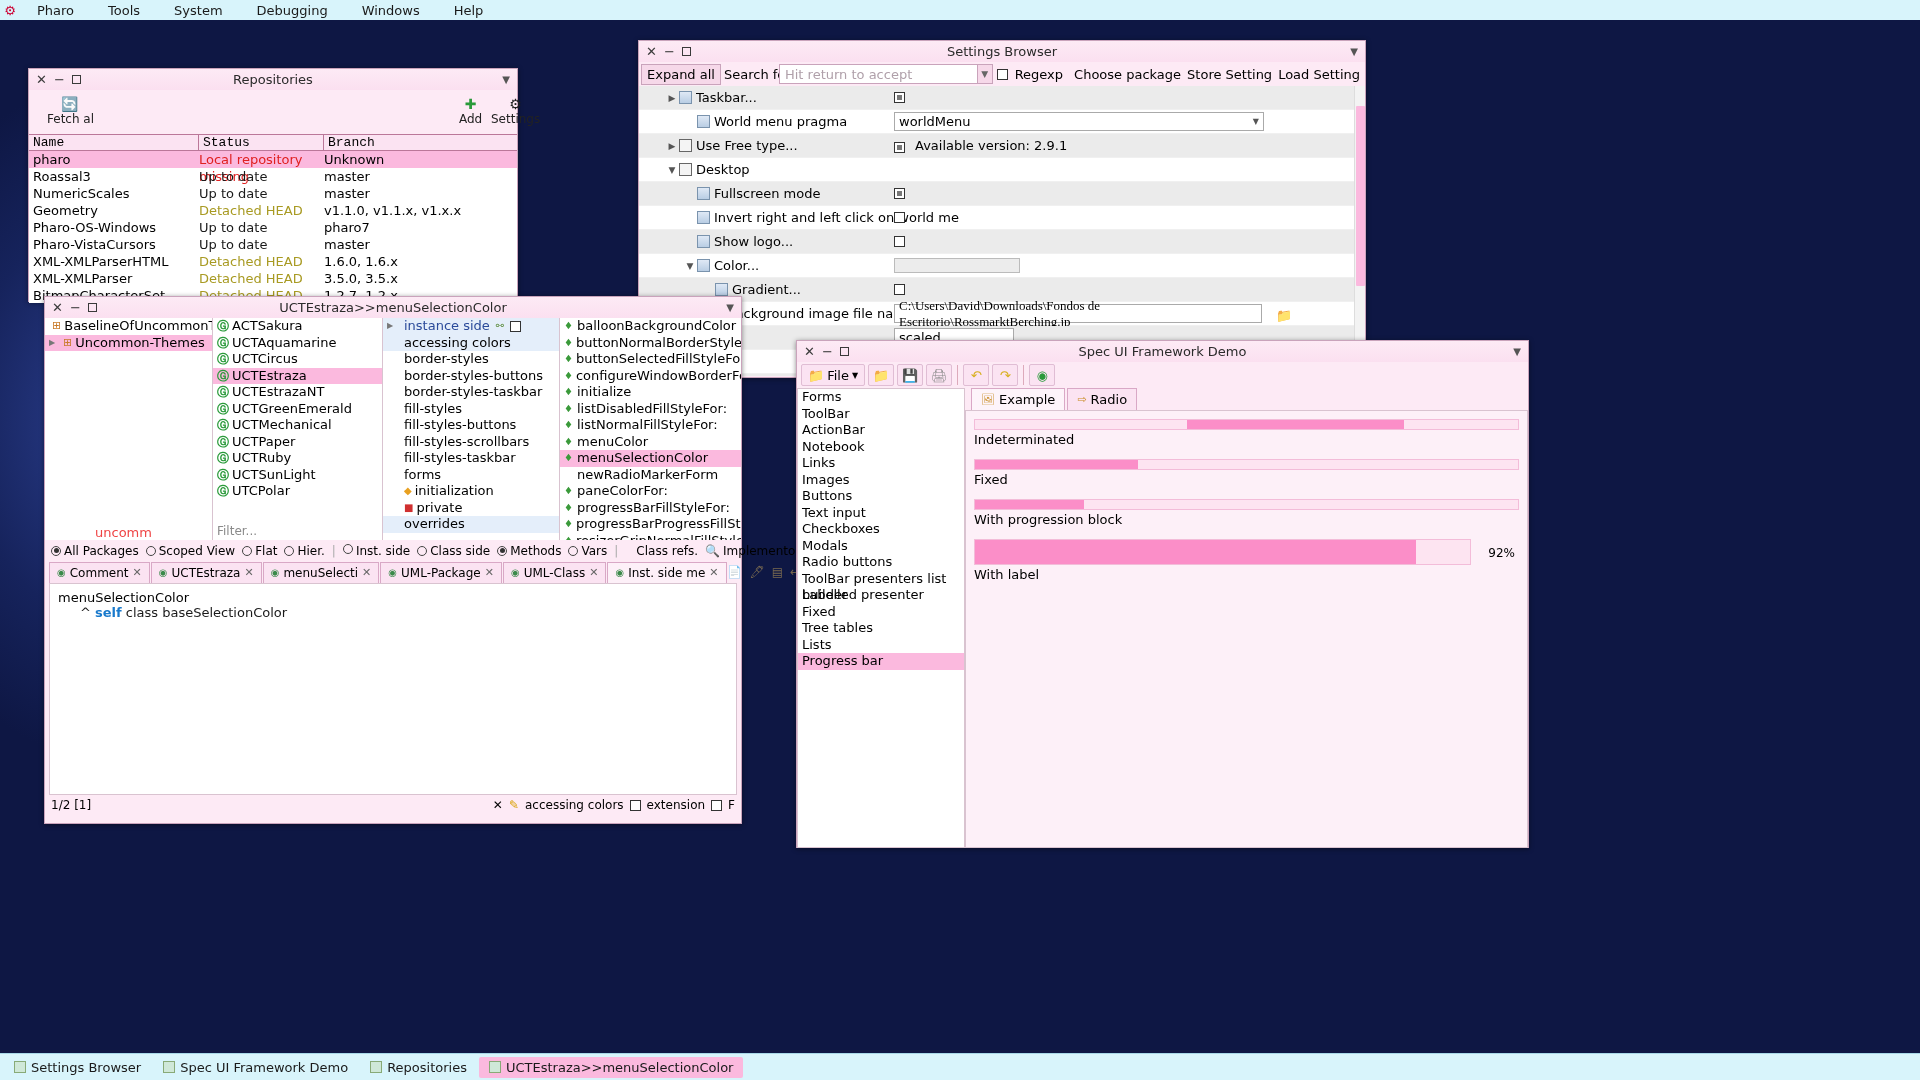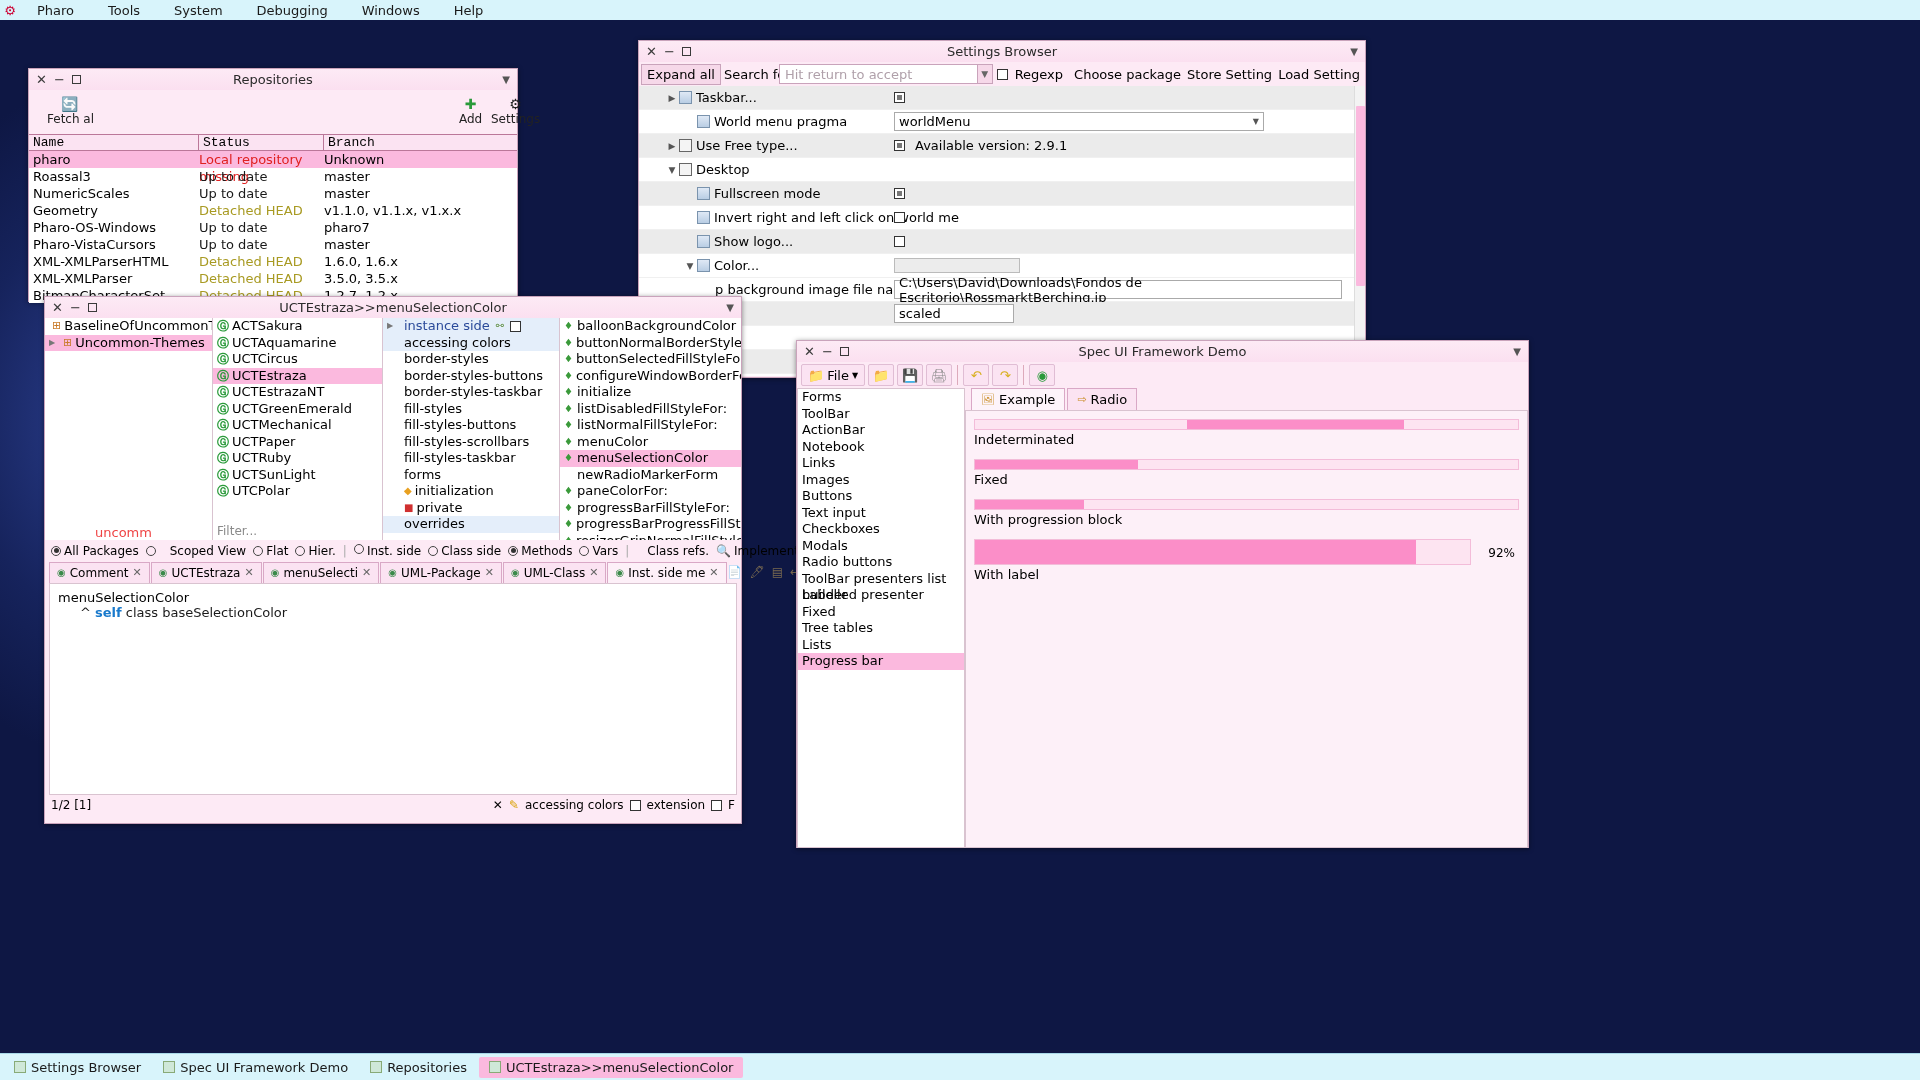--- a/index.html
+++ b/index.html
@@ -130,21 +130,21 @@
     border-bottom: 1px solid #f0f0f0; position: relative;
   }
   .set-row.alt { background: #ebebeb; }
   .arrowtri { width: 14px; text-align: center; font-size: 9px; color: #555; }
   .seticon {
     width: 13px; height: 13px; margin-right: 4px; display: inline-block;
     background: linear-gradient(#dfe9f5,#b9cde4); border: 1px solid #7a93ad;
   }
   .seticon.list { background: #f4f4f4; border: 1px solid #666; }
   .set-label { flex: 0 0 auto; white-space: nowrap; overflow: hidden; }
-  .set-ctrl { position: absolute; left: 255px; display: flex; align-items: center; gap: 10px; }
+  .set-ctrl { position: absolute; left: 255px; display: flex; align-items: flex-end; gap: 10px; }
   .set-field {
     background: #fff; border: 1px solid #aaa; height: 19px; display: flex;
     align-items: center; padding: 0 4px; font-size: 13px;
   }
   .vscroll {
     position: absolute; right: 0; top: 0; width: 11px; bottom: 0;
     background: #f3f3f3; border-left: 1px solid #ddd;
   }
   .vthumb { position: absolute; left: 1px; width: 9px; background: #fbb9de; border-radius: 1px; }
 
@@ -424,26 +424,35 @@
         </div>
         <div class="set-row">
           <div style="width: 44px;"></div>
           <div class="arrowtri">▼</div>
           <span class="seticon"></span>
           <div class="set-label">Color...</div>
           <div class="set-ctrl">
             <div style="width: 126px; height: 15px; background: rgb(236, 236, 236); border: 1px solid rgb(187, 187, 187);"></div>
           </div>
         </div>
+        <div class="set-row alt">
+          <div style="width: 62px;"></div>
+          <div class="arrowtri"></div>
+          <span class="seticon"></span>
+          <div class="set-label">Gradient...</div>
+          <div class="set-ctrl">
+            <span class="cbx"></span>
+          </div>
+        </div>
         <div class="set-row">
           <div style="width: 62px;"></div>
           <div class="arrowtri"></div>
           <div class="set-label">p background image file name</div>
           <div class="set-ctrl">
-            <div class="set-field" style="width: 448px;">C:\Users\David\Downloads\Fondos de Escritorio\RossmarktBerching.jp</div>
+            <div class="set-field" style="width: 368px; font-family: Liberation Serif, serif;">C:\Users\David\Downloads\Fondos de Escritorio\RossmarktBerching.jp</div>
             <span style="color: rgb(216, 154, 32); margin-left: 4px;">📁</span>
           </div>
         </div>
         <div class="set-row alt">
           <div style="width: 62px;"></div>
           <div class="arrowtri"></div>
           <div class="set-label">out</div>
           <div class="set-ctrl">
             <div class="set-field" style="width: 120px;">scaled</div>
           </div>
@@ -660,21 +669,21 @@
             <span>resizerGripNormalFillStyleFor:</span>
           </div>
         </div>
     </div>
   </div>
   <div id="br-options">
       <span style="display: flex; align-items: center; gap: 3px;">
         <span class="radio on"></span>
         <span>All Packages</span>
       </span>
-      <span style="display: flex; align-items: center; gap: 14px;">
+      <span style="display: flex; align-items: center; gap: 3px;">
         <span class="radio"></span>
         <span>Scoped View</span>
       </span>
       <span style="display: flex; align-items: center; gap: 3px;">
         <span class="radio"></span>
         <span>Flat</span>
       </span>
       <span style="display: flex; align-items: center; gap: 3px;">
         <span class="radio"></span>
         <span>Hier.</span>

